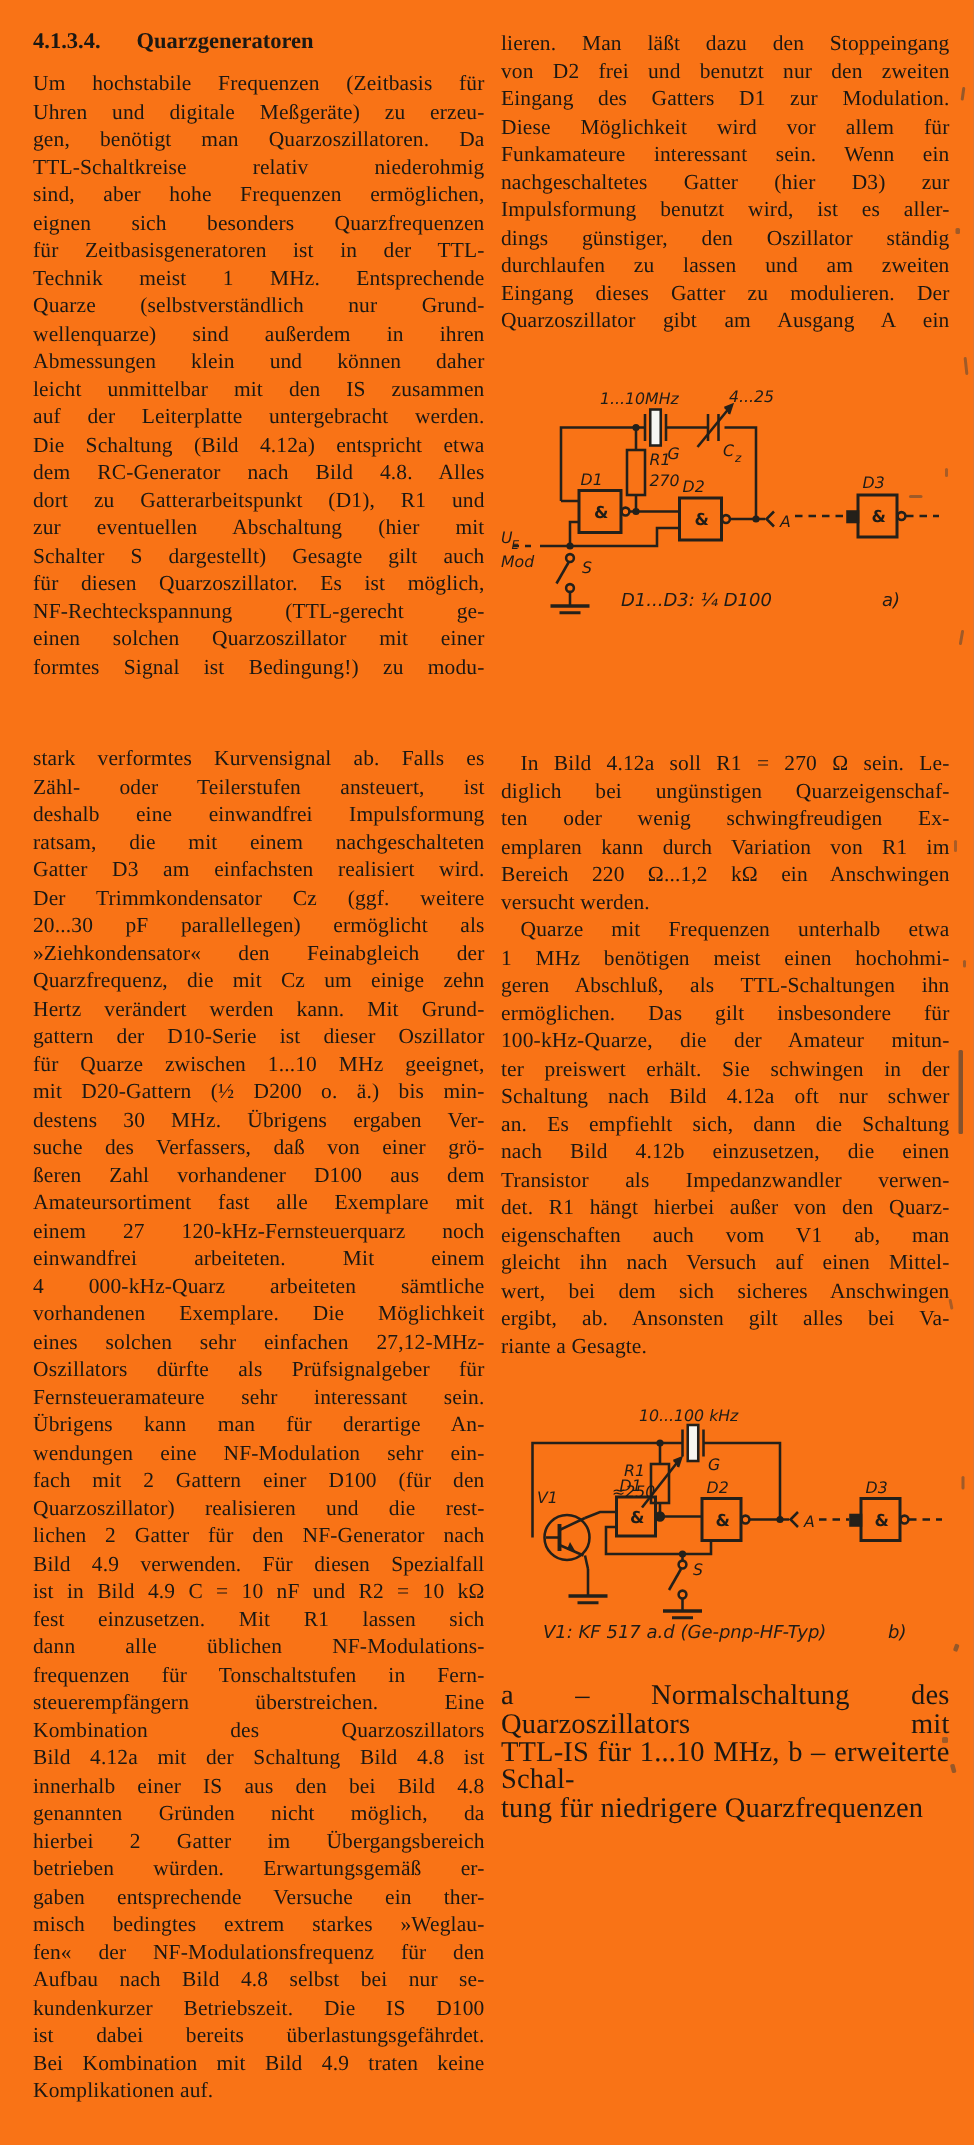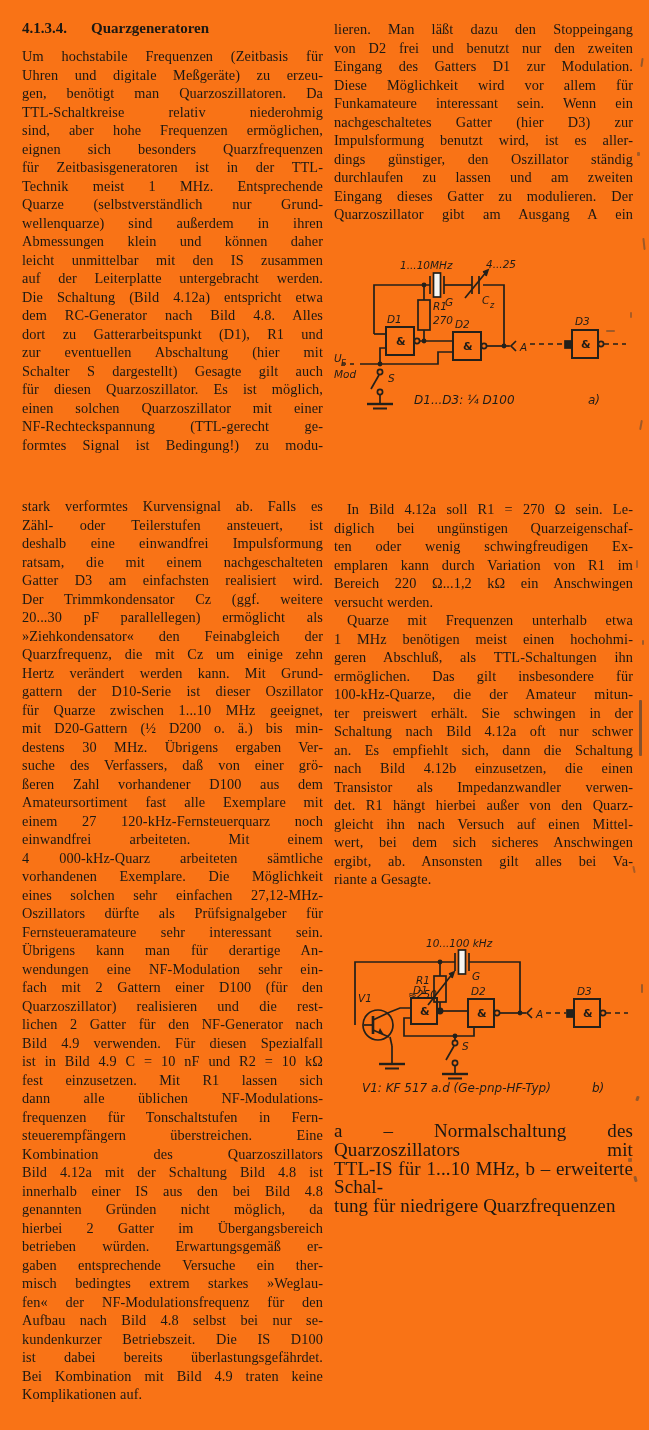--- a/index.html
+++ b/index.html
@@ -69,22 +69,22 @@
       <div class="tl">wellenquarze) sind außerdem in ihren</div>
       <div class="tl">Abmessungen klein und können daher</div>
       <div class="tl">leicht unmittelbar mit den IS zusammen</div>
       <div class="tl">auf der Leiterplatte untergebracht werden.</div>
       <div class="tl">Die Schaltung (Bild 4.12a) entspricht etwa</div>
       <div class="tl">dem RC-Generator nach Bild 4.8. Alles</div>
       <div class="tl">dort zu Gatterarbeitspunkt (D1), R1 und</div>
       <div class="tl">zur eventuellen Abschaltung (hier mit</div>
       <div class="tl">Schalter S dargestellt) Gesagte gilt auch</div>
       <div class="tl">für diesen Quarzoszillator. Es ist möglich,</div>
+      <div class="tl">NF-Rechteckspannung (TTL-gerecht ge-</div>
       <div class="tl">einen solchen Quarzoszillator mit einer</div>
-      <div class="tl">NF-Rechteckspannung (TTL-gerecht ge-</div>
       <div class="tl">formtes Signal ist Bedingung!) zu modu-</div>
     </div>
   <div class="tblock" style="left:22px;top:497px;width:301px;">
       <div class="tl">stark verformtes Kurvensignal ab. Falls es</div>
       <div class="tl">Zähl- oder Teilerstufen ansteuert, ist</div>
       <div class="tl">deshalb eine einwandfrei Impulsformung</div>
       <div class="tl">ratsam, die mit einem nachgeschalteten</div>
       <div class="tl">Gatter D3 am einfachsten realisiert wird.</div>
       <div class="tl">Der Trimmkondensator Cz (ggf. weitere</div>
       <div class="tl">20...30 pF parallellegen) ermöglicht als</div>
@@ -158,20 +158,21 @@
       <div class="tl">1 MHz benötigen meist einen hochohmi-</div>
       <div class="tl">geren Abschluß, als TTL-Schaltungen ihn</div>
       <div class="tl">ermöglichen. Das gilt insbesondere für</div>
       <div class="tl">100-kHz-Quarze, die der Amateur mitun-</div>
       <div class="tl">ter preiswert erhält. Sie schwingen in der</div>
       <div class="tl">Schaltung nach Bild 4.12a oft nur schwer</div>
       <div class="tl">an. Es empfiehlt sich, dann die Schaltung</div>
       <div class="tl">nach Bild 4.12b einzusetzen, die einen</div>
       <div class="tl">Transistor als Impedanzwandler verwen-</div>
       <div class="tl">det. R1 hängt hierbei außer von den Quarz-</div>
+      <div class="tl">eigenschaften auch vom V1 ab, man</div>
       <div class="tl">gleicht ihn nach Versuch auf einen Mittel-</div>
       <div class="tl">wert, bei dem sich sicheres Anschwingen</div>
       <div class="tl">ergibt, ab. Ansonsten gilt alles bei Va-</div>
       <div class="tl ll">riante a Gesagte.</div>
     </div>
 
   <svg style="position:absolute;left:334px;top:256px;" width="298" height="215" viewBox="0 0 298 215">
     <g stroke="#24201a" stroke-width="1.7" fill="none">
 
       <path d="M40 78 L40 29 L96 29"></path>

